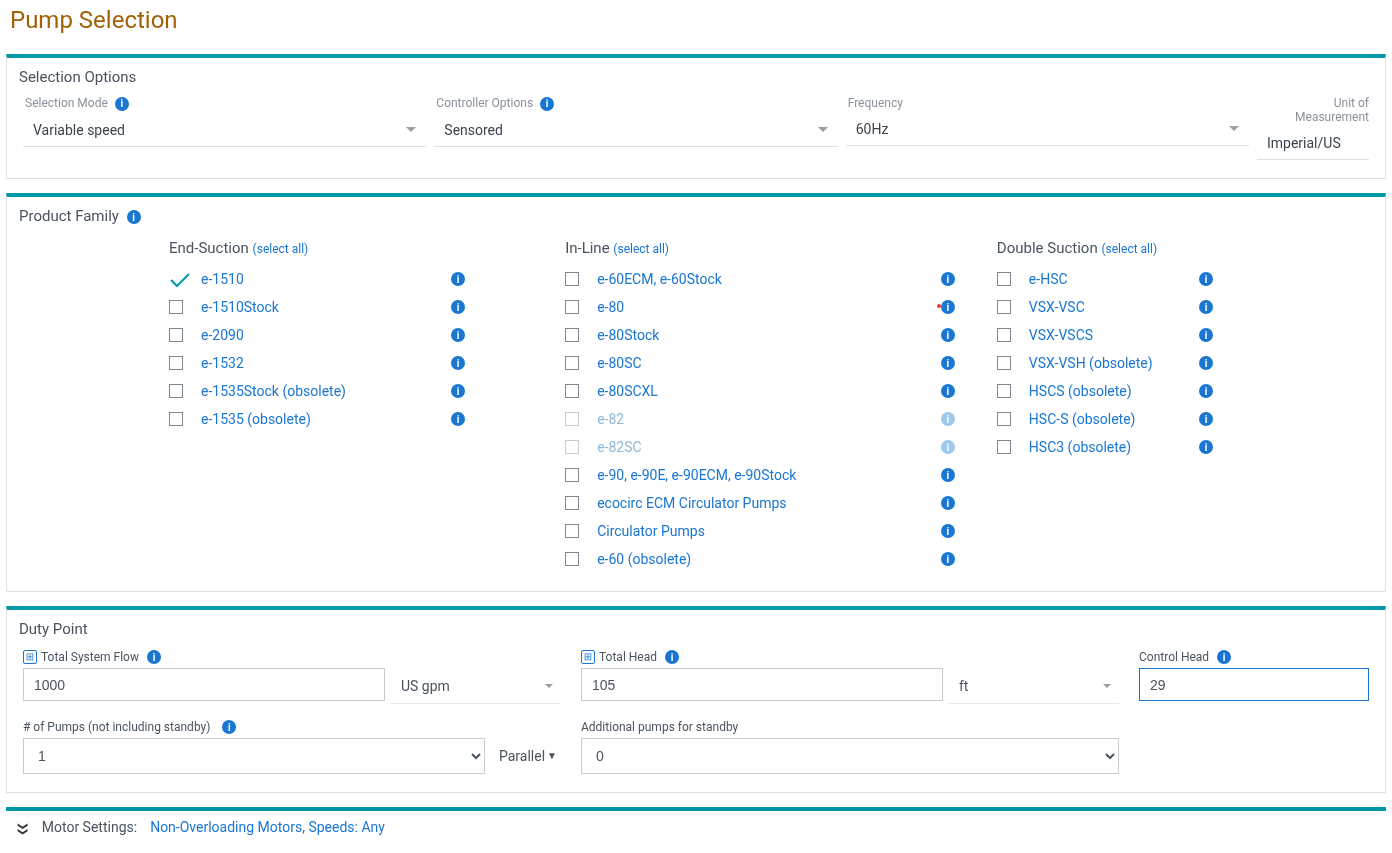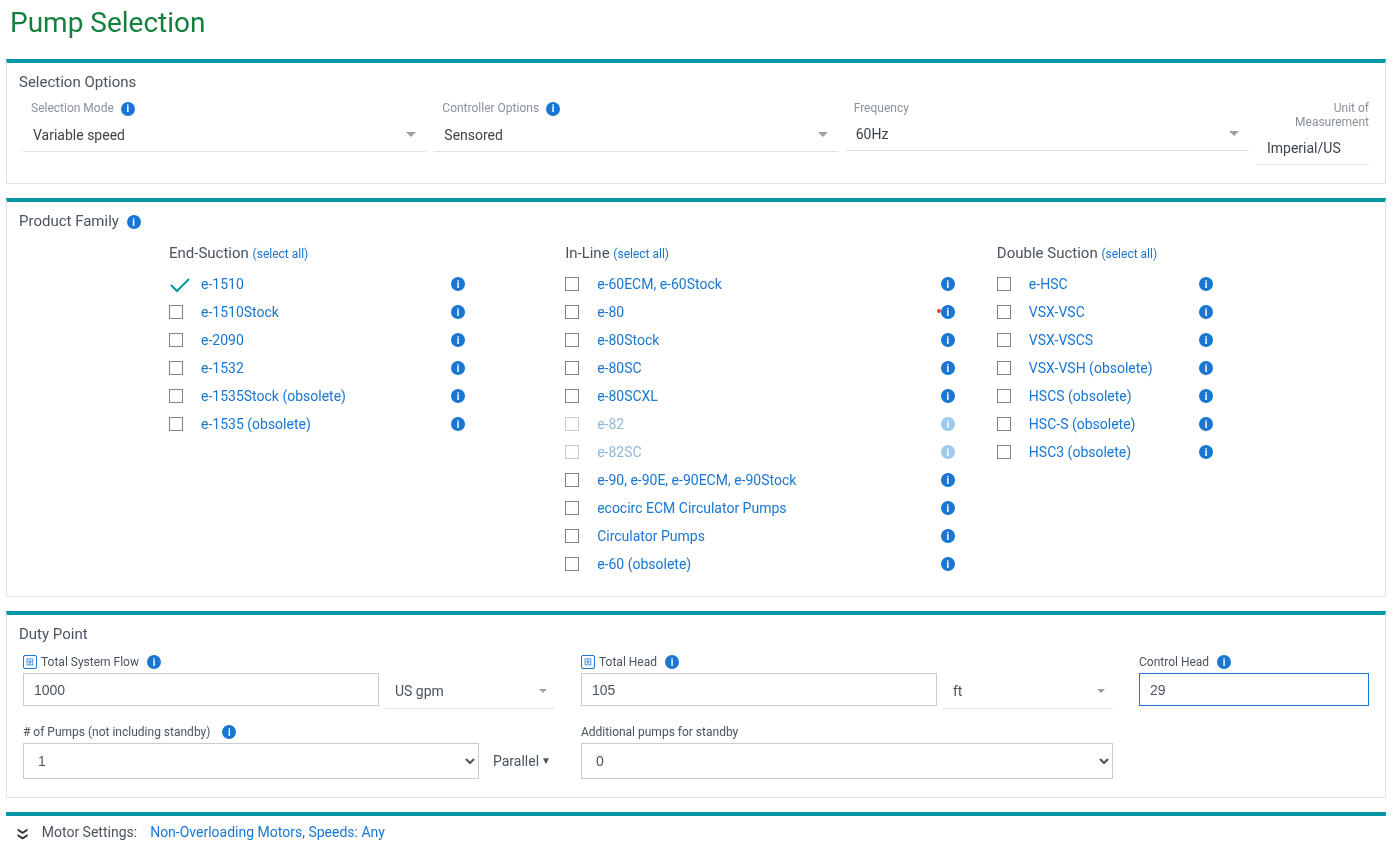--- a/index.html
+++ b/index.html
@@ -1,42 +1,42 @@
 <!DOCTYPE html>
 <html><head>
 <meta charset="utf-8">
 <style>
   * { box-sizing: border-box; margin: 0; padding: 0; }
   body { font-family: -apple-system, BlinkMacSystemFont, "Segoe UI", Roboto, Arial, sans-serif; color: #4a5460; background: #fff; }
   .page { width: 1392px; }
-  .title { font-size: 28px; font-weight: 400; color: #15803d; padding: 6px 10px 20px 10px; }
+  .title { font-size: 24px; font-weight: 400; color: #a16207; padding: 6px 10px 20px 10px; }
   .panel { border-top: 4px solid #0097a7; border-left: 1px solid #e0e0e0; border-right: 1px solid #e0e0e0; border-bottom: 1px solid #e0e0e0; margin: 0 6px 14px 6px; padding: 10px 12px 18px 12px; }
   .panel-label { font-size: 15px; color: #4a5460; margin-bottom: 6px; }
   .field-row { display: flex; gap: 0; }
   .field { flex: 1; padding: 0 4px; }
-  .field-label { font-size: 12px; color: #8a929c; margin: 4px 0 2px 8px; }
+  .field-label { font-size: 12px; color: #8a929c; margin: 4px 0 2px 2px; }
   .select { position: relative; height: 34px; line-height: 34px; padding: 0 10px; font-size: 14px; color: #3b434c; border-bottom: 1px solid #e0e0e0; }
   .select .caret { position: absolute; right: 10px; top: 14px; width: 0; height: 0; border-left: 5px solid transparent; border-right: 5px solid transparent; border-top: 5px solid #9aa0a6; }
   .info-icon { display:inline-flex; width:14px; height:14px; border-radius:50%; background:#1976d2; color:#fff; font-size:10px; font-weight:700; align-items:center; justify-content:center; margin-left:4px; vertical-align: middle; }
   .info-icon.light { background:#9ec9ed; }
   .pf-grid { display:flex; }
   .pf-col { flex:1; padding: 0 20px; }
   .pf-col-title { font-size: 15px; color:#4a5460; margin: 8px 0 8px 0; }
   .select-all { color:#1976d2; font-size:12px; cursor:pointer; }
   .pf-item { display:flex; align-items:center; height:28px; }
   .pf-check { width:14px; height:14px; border:1.5px solid #7c8691; margin-right:18px; display:inline-block; flex-shrink:0; }
   .pf-check.disabled { border-color:#c8ccd0; }
   .pf-check.checked { border:none; width:20px; height:14px; margin-right:12px; position:relative; }
   .pf-check.checked svg { stroke:#0097a7; }
   .pf-link { color:#1976d2; font-size:14px; cursor:pointer; flex:1; }
   .pf-link.disabled { color:#8fb8da; cursor:default; }
   .pf-info { margin-left:auto; margin-right:60px; }
   .pf-col.inline .pf-info { margin-right: 2px; }
   .pf-col.double .pf-info { margin-right: 140px; }
-  .dp-row { display:flex; gap:26px; padding: 6px 4px 0 4px; }
+  .dp-row { display:flex; gap:20px; padding: 6px 4px 0 4px; }
   .dp-field { flex:1; }
   .dp-label { font-size:12px; color:#4a5460; margin-bottom:4px; display:flex; align-items:center; gap:4px; }
   .dp-input-row { display:flex; gap:6px; }
   .dp-input { flex:1; height:33px; border:1px solid #c8ccd0; padding:0 10px; font-size:14px; color:#4a5460; }
   .dp-input.highlight { border:1px solid #1976d2; }
   .dp-unit { flex:0 0 170px; height:36px; line-height:36px; padding:0 10px; font-size:14px; position:relative; border-bottom:1px solid #e8e8e8; }
   .dp-unit .caret { position:absolute; right:8px; top:16px; width:0;height:0;border-left:4px solid transparent;border-right:4px solid transparent;border-top:4px solid #9aa0a6; }
   .dp-select-native { height:36px; width:100%; border:1px solid #c8ccd0; padding:0 10px; font-size:14px; color:#4a5460; background:#fff; }
   .dp-parallel { height:36px; line-height:36px; padding:0 4px 0 8px; font-size:14px; display:flex; align-items:center; gap:2px;}
   .calc-icon { display:inline-flex; width:14px; height:14px; border:1.5px solid #1976d2; border-radius:2px; align-items:center; justify-content:center; }

